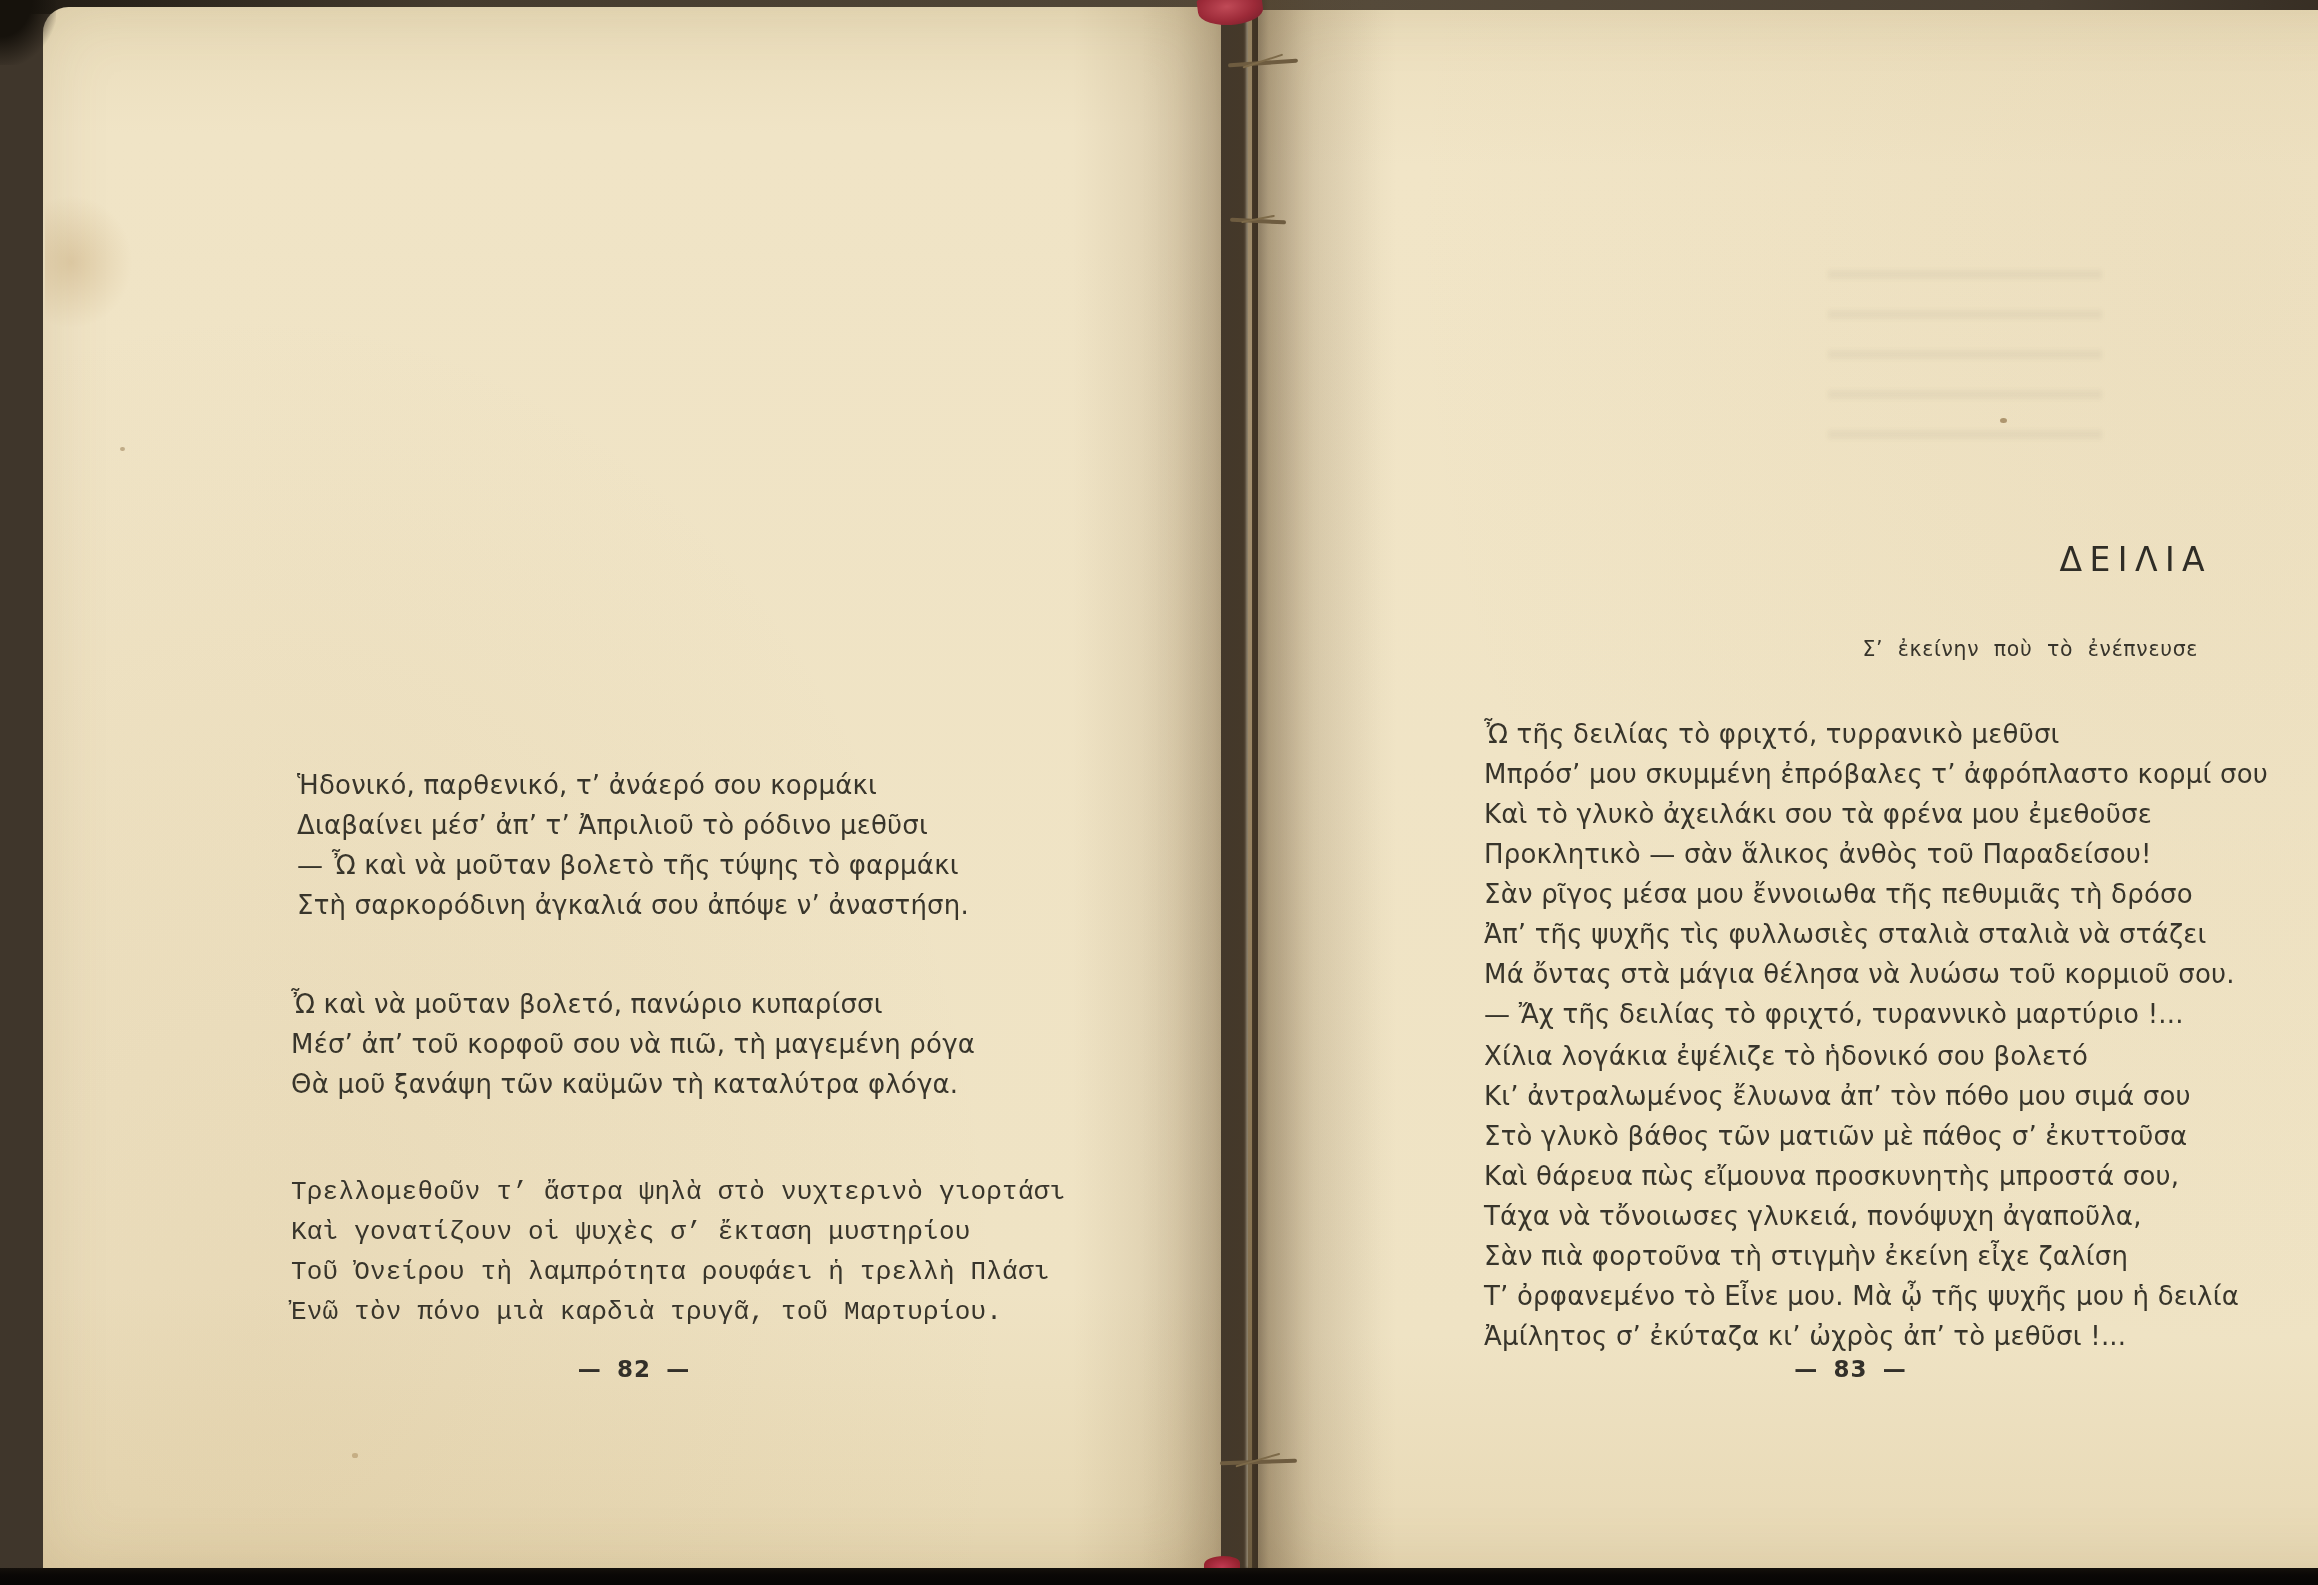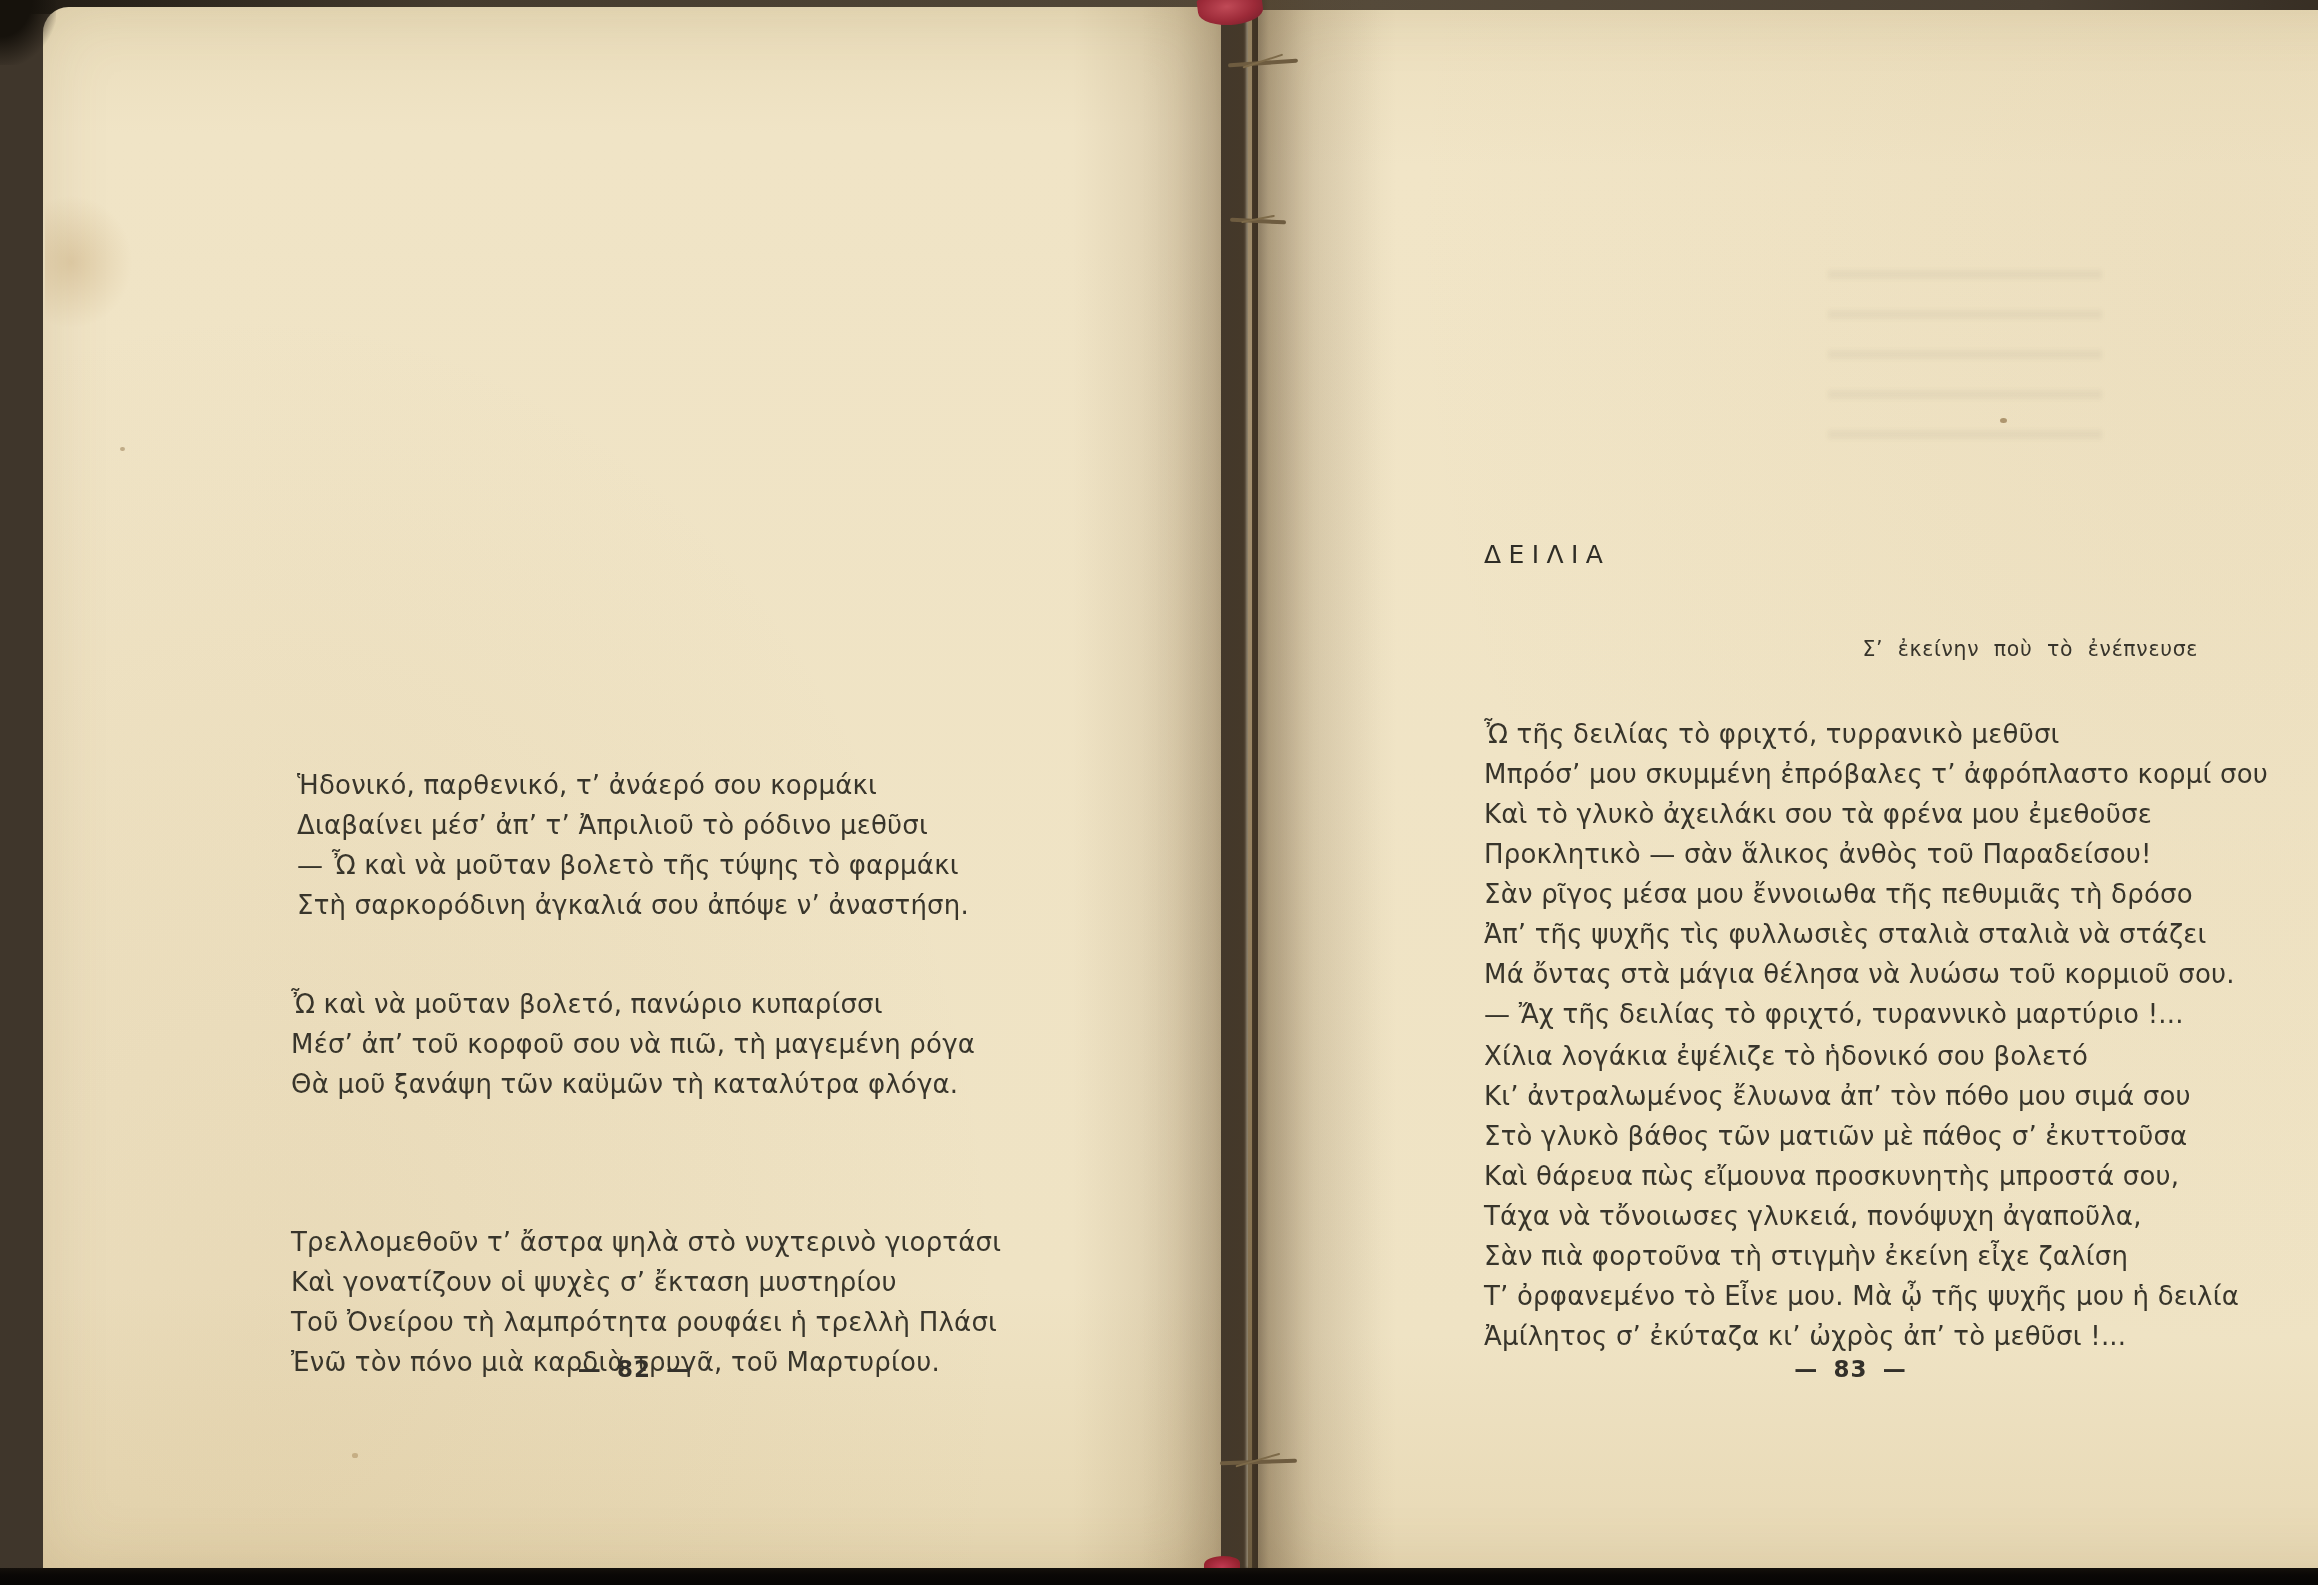--- a/index.html
+++ b/index.html
@@ -121,40 +121,40 @@
     position: absolute;
     font-size: 26px; line-height: 40px;
     color: #38352b; letter-spacing: 0.2px;
     white-space: nowrap;
   }
   .page-left .poem { left: 248px; }
   .page-right .poem { left: 226px; }
 
   .poem-title {
     position: absolute; left: 226px; top: 530px; width: 728px;
-    text-align: left;
-    font-size: 25px; letter-spacing: 7.4px; color: #2f2d26;
+    text-align: right;
+    font-size: 33px; letter-spacing: 7.4px; color: #2f2d26;
     font-weight: 500;
   }
   .poem-dedication {
     position: absolute; left: 226px; top: 627px; width: 728px;
     text-align: right; padding-right: 14px; box-sizing: border-box;
     font-size: 20.4px; letter-spacing: 0.7px; word-spacing: 7.4px; color: #37342b;
   }
   .page-number {
     position: absolute; text-align: center;
     font-size: 23px; font-weight: bold; letter-spacing: 0.9px; word-spacing: 6.5px;
     color: #33302a;
   }
   .page-left .page-number { left: 248px; top: 1349px; width: 686px; text-align: center; }
   .page-right .page-number { left: 226px; top: 1346px; width: 733px; }
 
   .stanza-l1 { top: 758px; margin-left: 6px; }
   .stanza-l2 { top: 977px; }
-  .stanza-l3 { top: 1215px; }
+  .stanza-l3 { top: 1165px; font-family: Liberation Mono, monospace; }
   .stanza-r1 { top: 704px; }
   .stanza-r2 { top: 1026px; }
 </style>
 </head>
 <body>
 
 <div class="stage">
 
   <div class="edge-top"></div>
 

